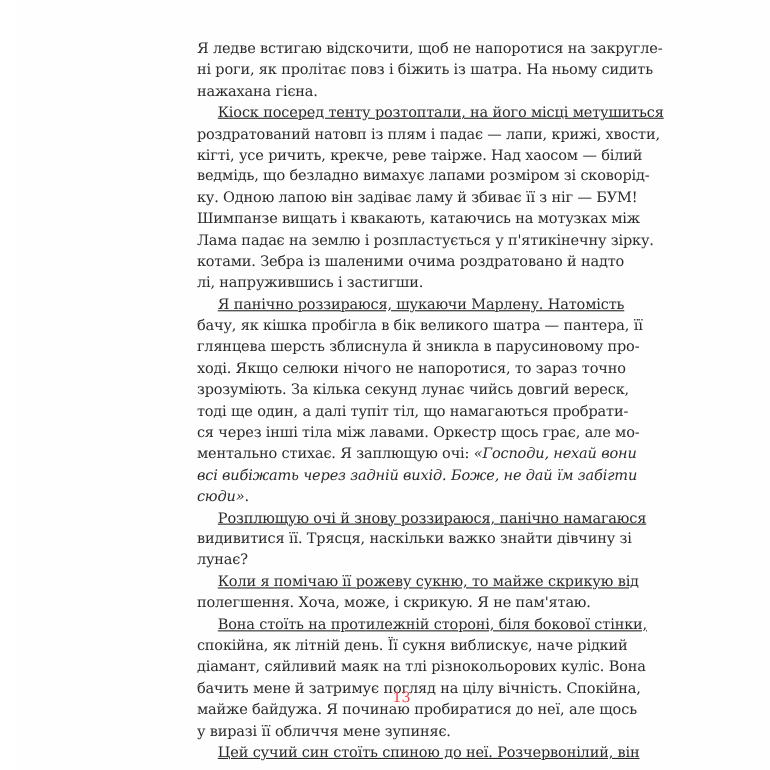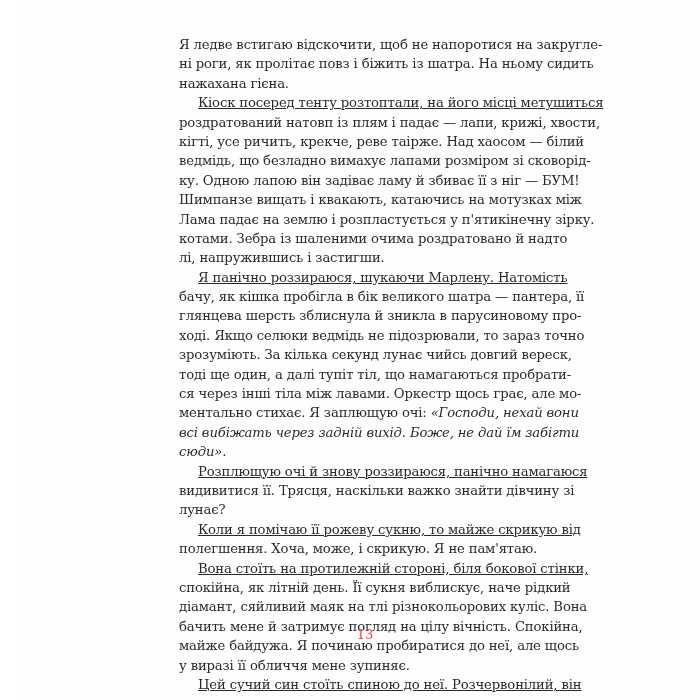--- a/index.html
+++ b/index.html
@@ -39,21 +39,21 @@
     <span class="line">ведмідь, що безладно вимахує лапами розміром зі сковорід-</span>
     <span class="line">ку. Одною лапою він задіває ламу й збиває її з ніг — БУМ!</span>
     <span class="line">Шимпанзе вищать і квакають, катаючись на мотузках між</span>
     <span class="line">Лама падає на землю і розпластується у п'ятикінечну зірку.</span>
     <span class="line">котами. Зебра із шаленими очима роздратовано й надто</span>
     <span class="line last">лі, напружившись і застигши.</span>
 
     <span class="line indent">Я панічно роззираюся, шукаючи Марлену. Натомість</span>
     <span class="line">бачу, як кішка пробігла в бік великого шатра — пантера, її</span>
     <span class="line">глянцева шерсть зблиснула й зникла в парусиновому про-</span>
-    <span class="line">ході. Якщо селюки ведмідь не підозрювали, то зараз точно</span>
+    <span class="line">ході. Якщо селюки нічого не напоротися, то зараз точно</span>
     <span class="line">зрозуміють. За кілька секунд лунає чийсь довгий вереск,</span>
     <span class="line">тоді ще один, а далі тупіт тіл, що намагаються пробрати-</span>
     <span class="line">ся через інші тіла між лавами. Оркестр щось грає, але мо-</span>
     <span class="line"><span>ментально стихає. Я заплющую очі:</span> <i>«Господи, нехай вони</i></span>
     <span class="line"><i>всі вибіжать через задній вихід. Боже, не дай їм забігти</i></span>
     <span class="line last"><i>сюди»</i><span>.</span></span>
 
     <span class="line indent">Розплющую очі й знову роззираюся, панічно намагаюся</span>
     <span class="line">видивитися її. Трясця, наскільки важко знайти дівчину зі</span>
     <span class="line last">лунає?</span>

